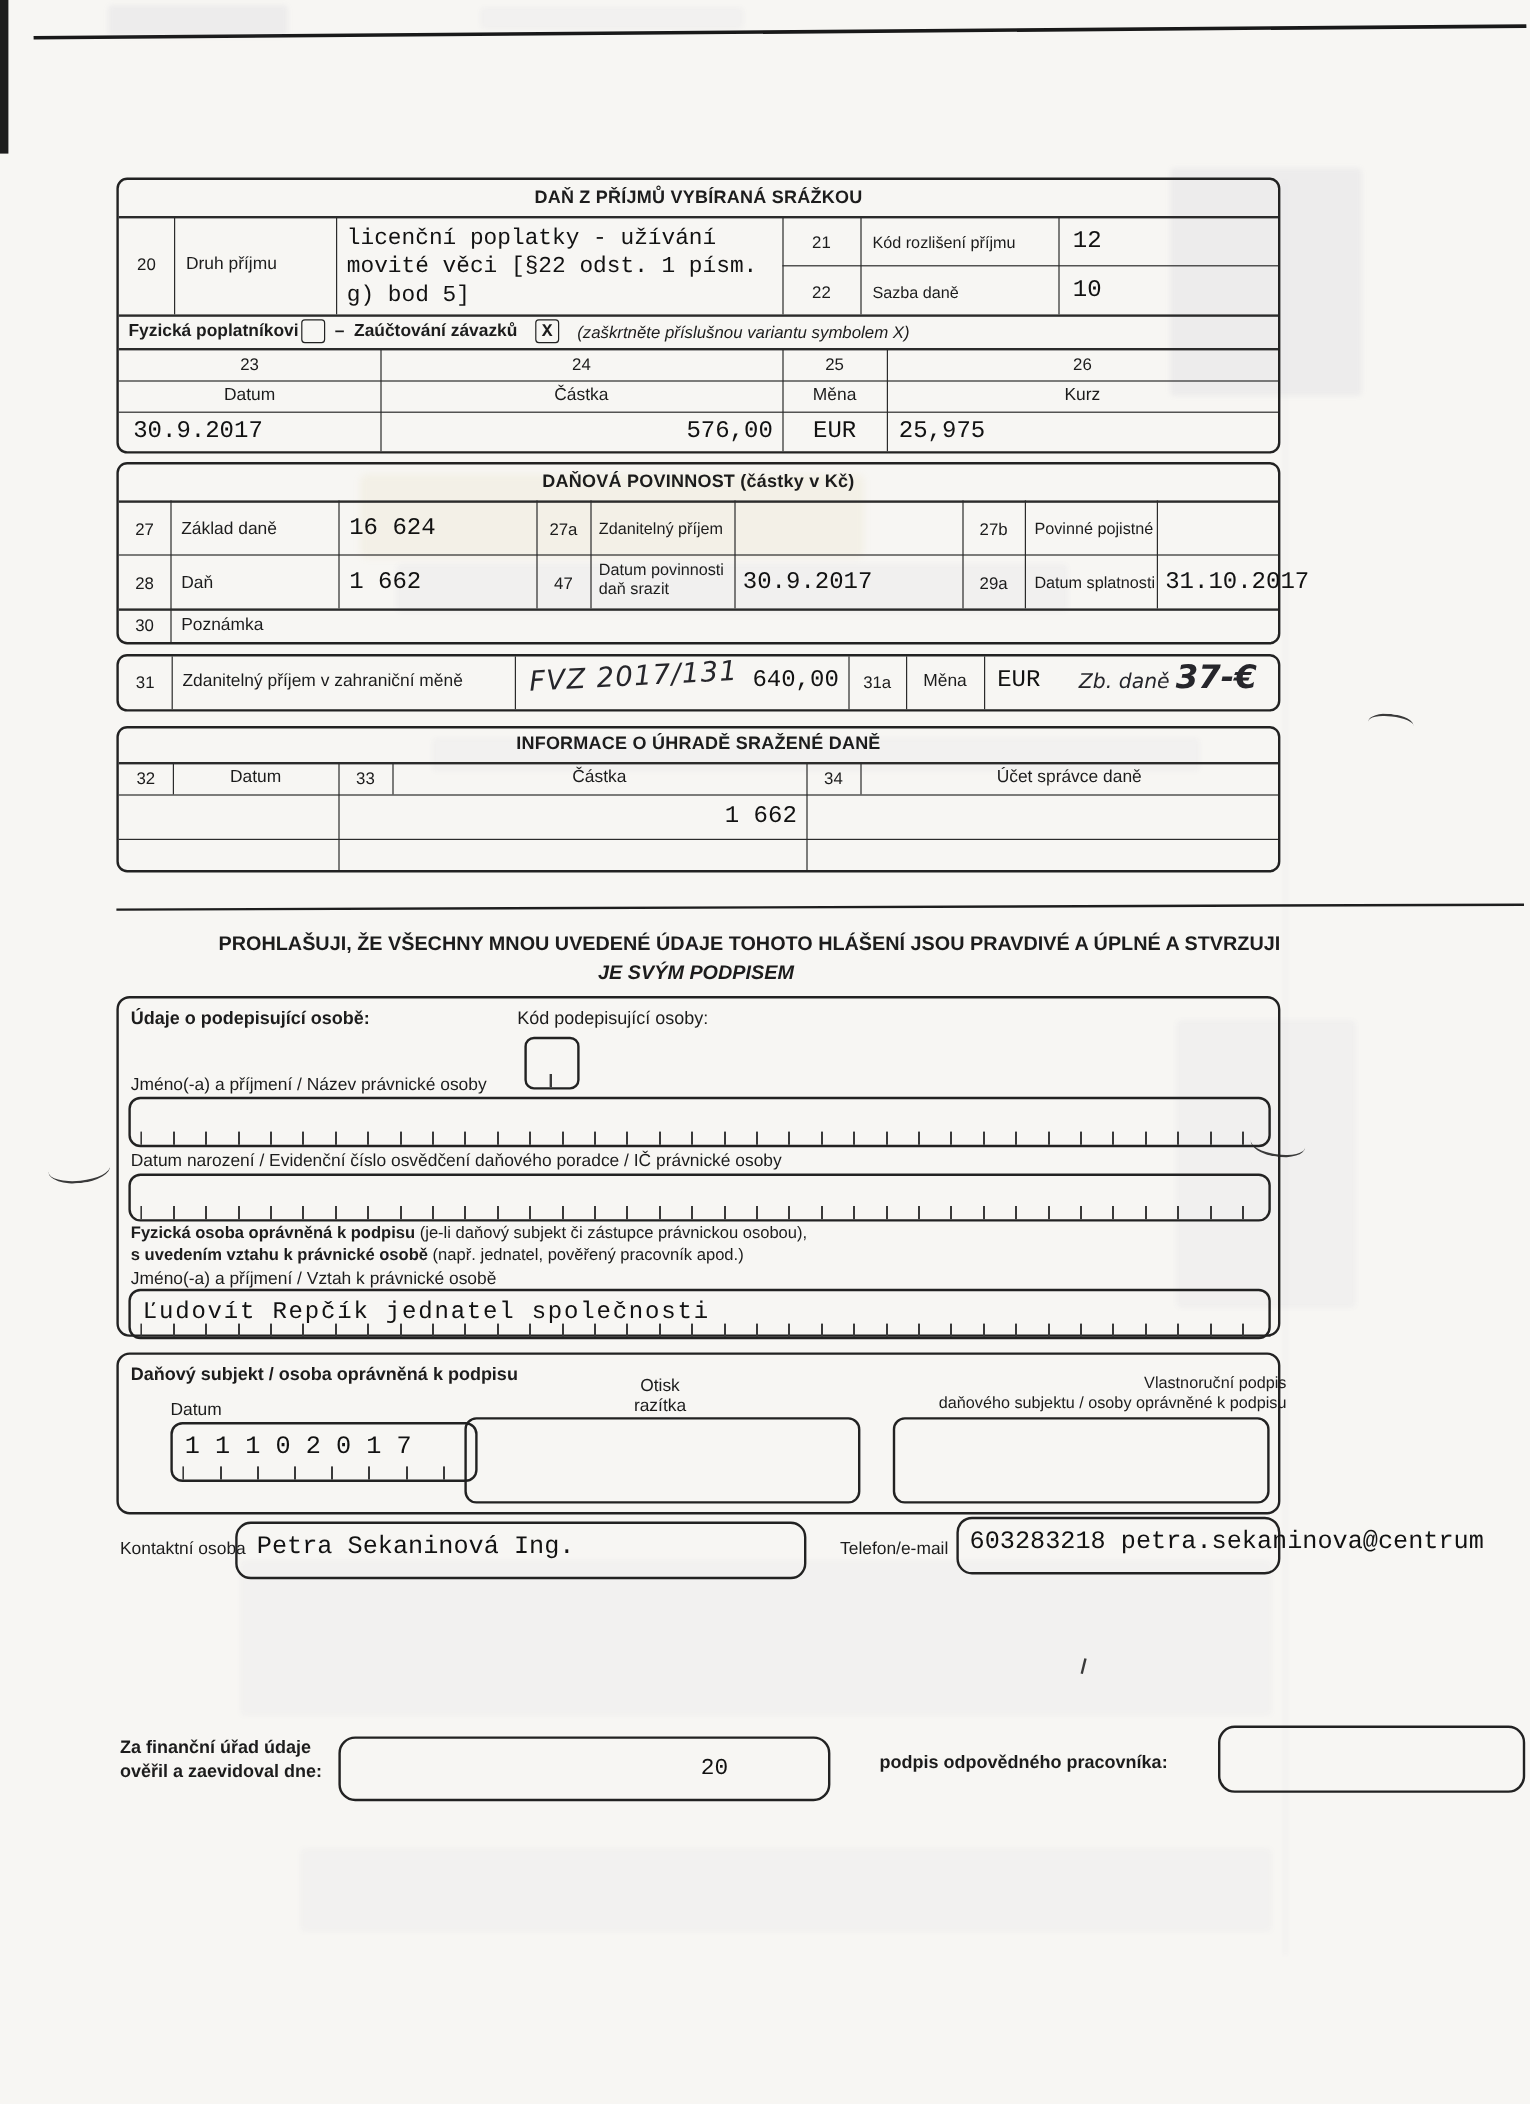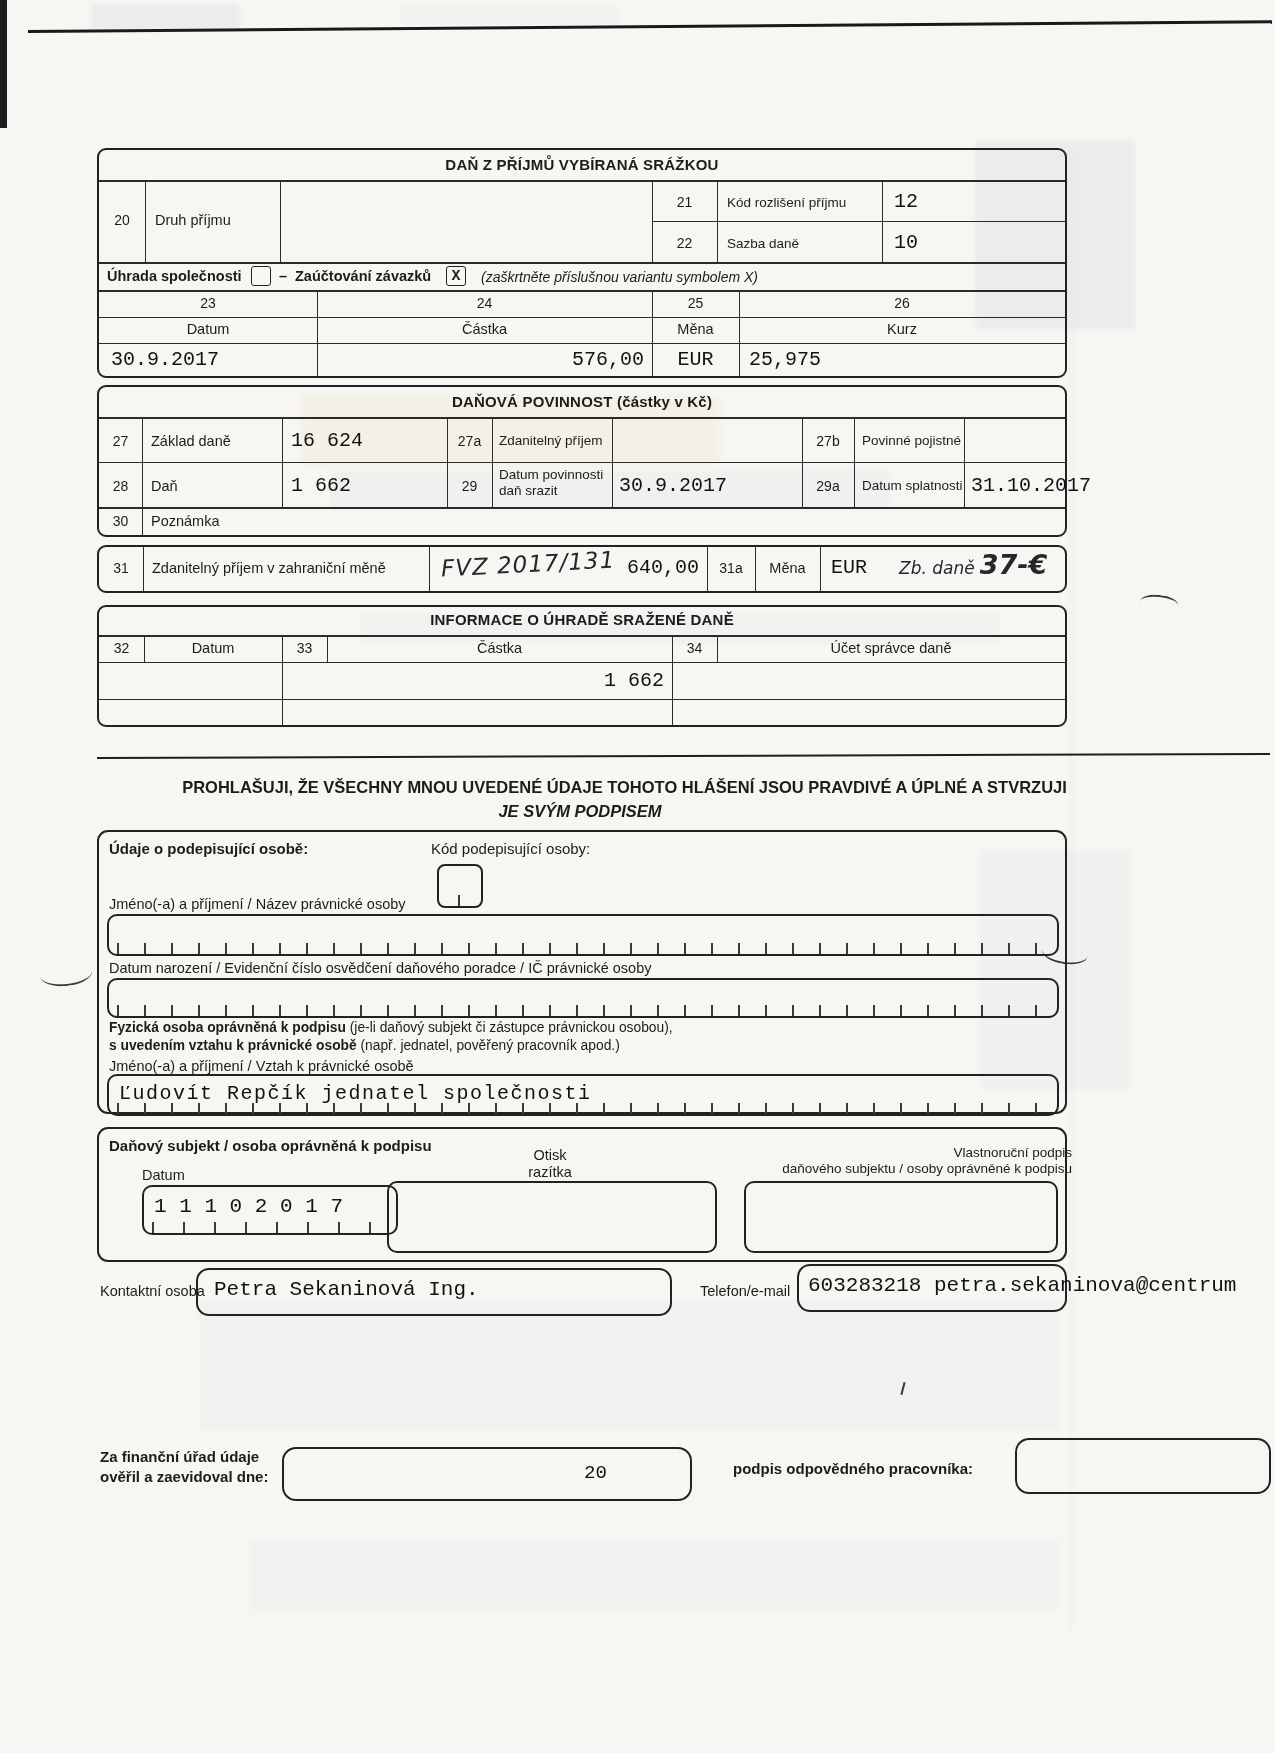--- a/index.html
+++ b/index.html
@@ -66,30 +66,33 @@
     <div class="vline" style="left:618px;top:30px;height:82px;"></div>
     <div class="vline" style="left:783px;top:30px;height:82px;"></div>
     <div class="vline" style="left:218px;top:140px;height:86px;"></div>
     <div class="vline" style="left:553px;top:140px;height:86px;"></div>
     <div class="vline" style="left:640px;top:140px;height:86px;"></div>
 
     <div class="abs title ctr" style="left:0;right:0;top:6px;">DAŇ Z PŘÍJMŮ VYBÍRANÁ SRÁŽKOU</div>
 
     <div class="abs num ctr" style="left:0;width:46px;top:62px;">20</div>
     <div class="abs lbl" style="left:56px;top:62px;">Druh příjmu</div>
+    <div class="abs mono pre" style="left:190px;top:36px;font-size:19px;line-height:24px;">licenční poplatky - užívání
+movité věci [§22 odst. 1 písm.
+g) bod 5]</div>
 
     <div class="abs num ctr" style="left:553px;width:65px;top:44px;">21</div>
     <div class="abs" style="left:628px;top:45px;font-size:13.5px;">Kód rozlišení příjmu</div>
     <div class="abs mono val" style="left:795px;top:40px;">12</div>
 
     <div class="abs num ctr" style="left:553px;width:65px;top:85px;">22</div>
     <div class="abs" style="left:628px;top:86px;font-size:13.5px;">Sazba daně</div>
     <div class="abs mono val" style="left:795px;top:81px;">10</div>
 
-    <div class="abs bold" style="left:8px;top:118px;font-size:14.5px;">Úhrada společnosti</div>
+    <div class="abs bold" style="left:8px;top:118px;font-size:14.5px;">Fyzická poplatníkovi</div>
     <div class="cbx" style="left:152px;top:116px;"></div>
     <div class="abs bold" style="left:180px;top:118px;font-size:14.5px;">–</div>
     <div class="abs bold" style="left:196px;top:118px;font-size:14.5px;">Zaúčtování závazků</div>
     <div class="cbx" style="left:347px;top:116px;">X</div>
     <div class="abs it" style="left:382px;top:119px;font-size:14px;">(zaškrtněte příslušnou variantu symbolem X)</div>
 
     <div class="abs num ctr" style="left:0;width:218px;top:145px;">23</div>
     <div class="abs num ctr" style="left:218px;width:335px;top:145px;">24</div>
     <div class="abs num ctr" style="left:553px;width:87px;top:145px;">25</div>
     <div class="abs num ctr" style="left:640px;width:326px;top:145px;">26</div>
@@ -126,21 +129,21 @@
     <div class="abs num ctr" style="left:348px;width:45px;top:46px;">27a</div>
     <div class="abs" style="left:400px;top:46px;font-size:13.5px;">Zdanitelný příjem</div>
     <div class="abs mono val" style="left:520px;top:42px;"></div>
     <div class="abs num ctr" style="left:703px;width:52px;top:46px;">27b</div>
     <div class="abs" style="left:763px;top:46px;font-size:13.5px;">Povinné pojistné</div>
     <div class="abs mono val" style="left:875px;top:42px;"></div>
 
     <div class="abs num ctr" style="left:0;width:43px;top:91px;">28</div>
     <div class="abs lbl" style="left:52px;top:91px;">Daň</div>
     <div class="abs mono val" style="left:192px;top:87px;">1 662</div>
-    <div class="abs num ctr" style="left:348px;width:45px;top:91px;">29</div>
+    <div class="abs num ctr" style="left:348px;width:45px;top:91px;">47</div>
     <div class="abs pre" style="left:400px;top:80px;font-size:13.5px;line-height:16px;">Datum povinnosti
 daň srazit</div>
     <div class="abs mono val" style="left:520px;top:87px;">30.9.2017</div>
     <div class="abs num ctr" style="left:703px;width:52px;top:91px;">29a</div>
     <div class="abs" style="left:763px;top:91px;font-size:13.5px;">Datum splatnosti</div>
     <div class="abs mono val" style="left:872px;top:87px;white-space:nowrap;">31.10.2017</div>
 
     <div class="abs num ctr" style="left:0;width:43px;top:126px;">30</div>
     <div class="abs lbl" style="left:52px;top:126px;">Poznámka</div>
   </div>

